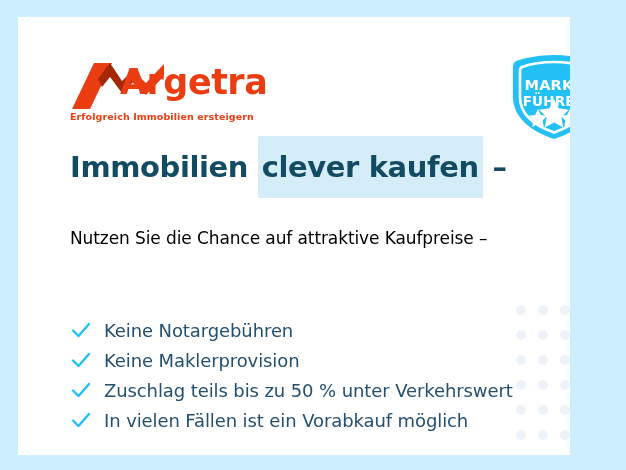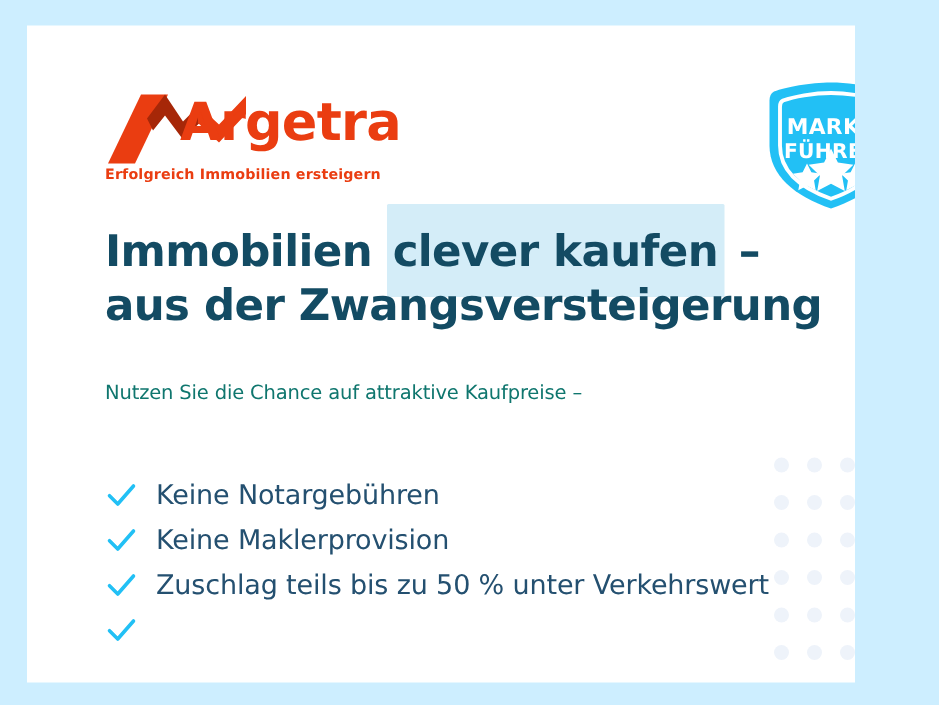--- a/index.html
+++ b/index.html
@@ -133,26 +133,26 @@
   #headline .hl {
     background: #d4edf8;
     padding: 14px 4px;
     border-radius: 1px;
   }
 
   
   #subheadline {
     position: absolute;
     left: 52px;
-    top: 236px;
+    top: 208px;
     width: 470px;
     font-family: "DejaVu Sans", sans-serif;
-    font-size: 13px;
+    font-size: 17px;
     font-weight: normal;
-    color: #0f766e;
+    color: #000000;
     line-height: 1.55;
     letter-spacing: -0.1px;
   }
 
   
   #bullets {
     position: absolute;
     left: 52px;
     top: 298px;
     width: 440px;
@@ -241,21 +241,20 @@
         </g>
       </svg>
       <div id="badge-text">
         <div id="badge-line1">MARKT</div>
         <div id="badge-line2">FÜHRER</div>
       </div>
     </div>
 
     <div id="headline">
       <div><span>Immobilien </span><span class="hl">clever kaufen</span><span> –</span></div>
-      <div>aus der Zwangsversteigerung</div>
     </div>
 
     <div id="subheadline">
       <div>Nutzen Sie die Chance auf attraktive Kaufpreise –</div>
     </div>
 
     <div id="bullets">
 
       <div class="bullet">
         <svg class="check" viewBox="0 0 22 22">
@@ -275,18 +274,19 @@
         <svg class="check" viewBox="0 0 22 22">
           <path d="M3 11.5 L8.5 17 L19 5" fill="none" stroke="#22c0f5" stroke-width="2.4" stroke-linecap="round" stroke-linejoin="round"></path>
         </svg>
         <span class="btext">Zuschlag teils bis zu 50 % unter Verkehrswert</span>
       </div>
 
       <div class="bullet">
         <svg class="check" viewBox="0 0 22 22">
           <path d="M3 11.5 L8.5 17 L19 5" fill="none" stroke="#22c0f5" stroke-width="2.4" stroke-linecap="round" stroke-linejoin="round"></path>
         </svg>
+        <span class="btext">In vielen Fällen ist ein Vorabkauf möglich</span>
       </div>
 
     </div>
 
   </div>
 </div>
 
 </body></html>

